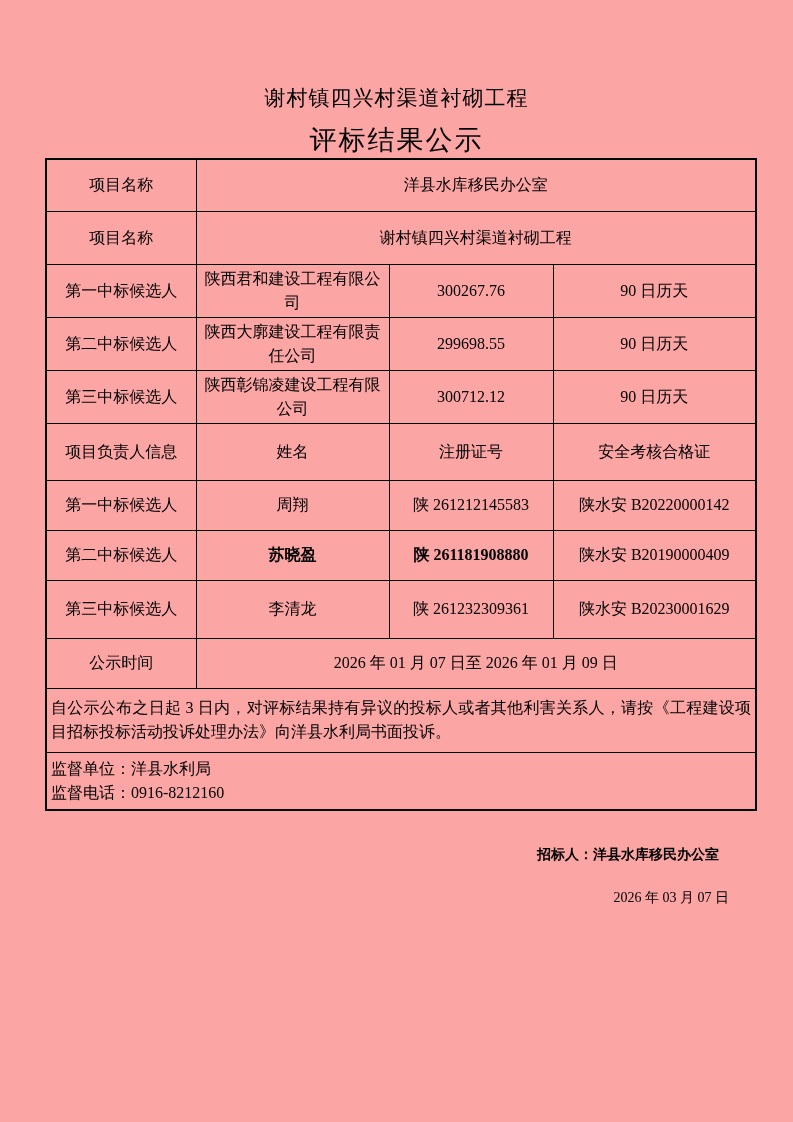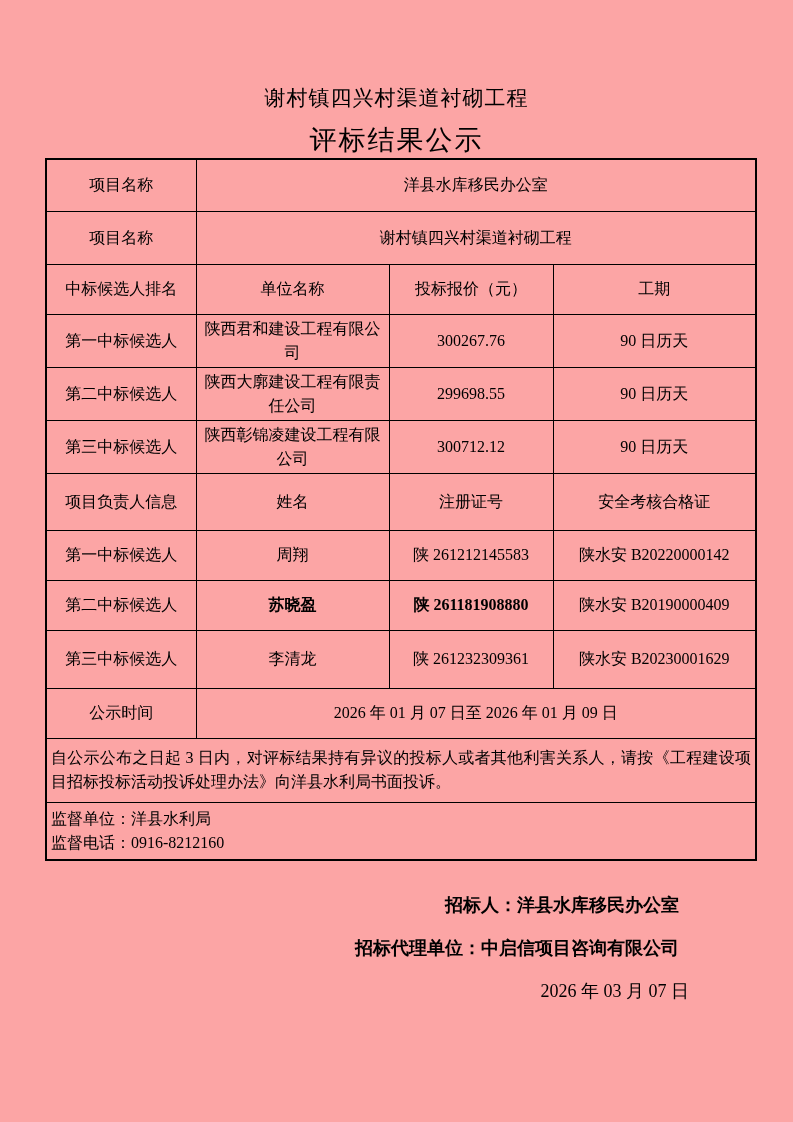--- a/index.html
+++ b/index.html
@@ -62,22 +62,22 @@
     font-size: 16px;
   }
   td.supervision-cell {
     padding: 4px 10px;
     line-height: 28px;
     font-size: 16px;
   }
   .footer-block {
     margin-top: 33px;
     text-align: right;
-    padding-right: 114px;
-    font-size: 18px;
+    padding-right: 74px;
+    font-size: 14px;
   }
   .footer-line {
     line-height: 22px;
     margin-bottom: 21px;
     font-weight: bold;
   }
   .footer-date {
     font-weight: normal;
     margin-right: -10px;
   }
@@ -100,26 +100,20 @@
     <tbody>
       <tr style="height:52px">
         <td class="c">项目名称</td>
         <td class="c" colspan="3">洋县水库移民办公室</td>
       </tr>
       <tr style="height:53px">
         <td class="c">项目名称</td>
         <td class="c" colspan="3">谢村镇四兴村渠道衬砌工程</td>
       </tr>
 
-      <tr style="height:50px">
-        <td class="c">中标候选人排名</td>
-        <td class="c">单位名称</td>
-        <td class="c">投标报价（元）</td>
-        <td class="c">工期</td>
-      </tr>
       <tr style="height:51px">
         <td class="c">第一中标候选人</td>
         <td class="c">陕西君和建设工程有限公司</td>
         <td class="c">300267.76</td>
         <td class="c">90 日历天</td>
       </tr>
       <tr style="height:52px">
         <td class="c">第二中标候选人</td>
         <td class="c">陕西大廓建设工程有限责任公司</td>
         <td class="c">299698.55</td>
@@ -170,17 +164,16 @@
         <td class="supervision-cell" colspan="4">
           <div>监督单位：洋县水利局</div>
           <div>监督电话：0916-8212160</div>
         </td>
       </tr>
     </tbody>
   </table>
 
   <div class="footer-block">
     <div class="footer-line">招标人：洋县水库移民办公室</div>
-    <div class="footer-line">招标代理单位：中启信项目咨询有限公司</div>
     <div class="footer-line footer-date">2026 年 03 月 07 日</div>
   </div>
 
 </div>
 
 </body></html>

